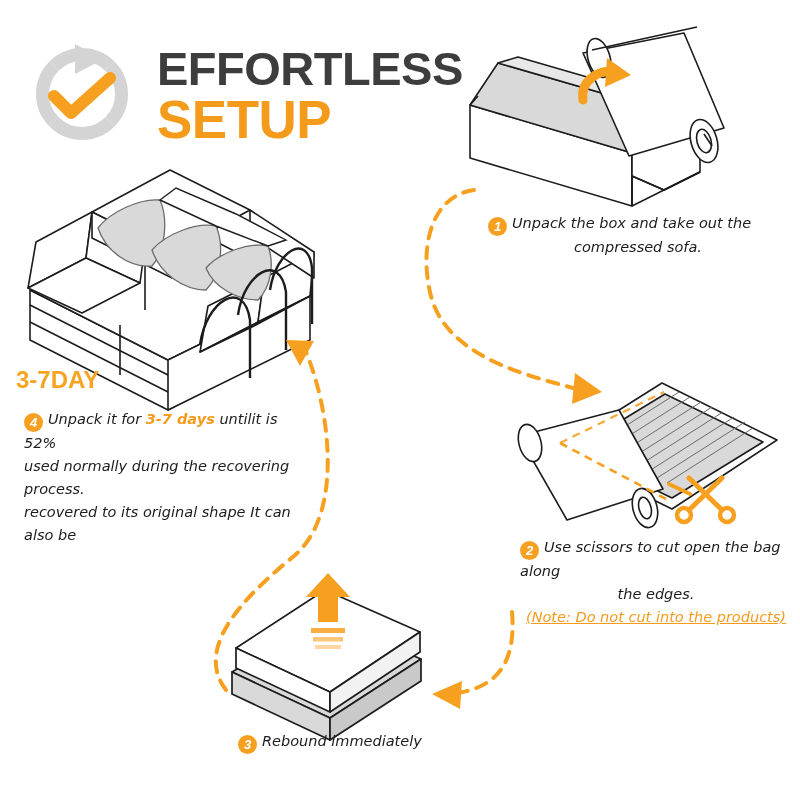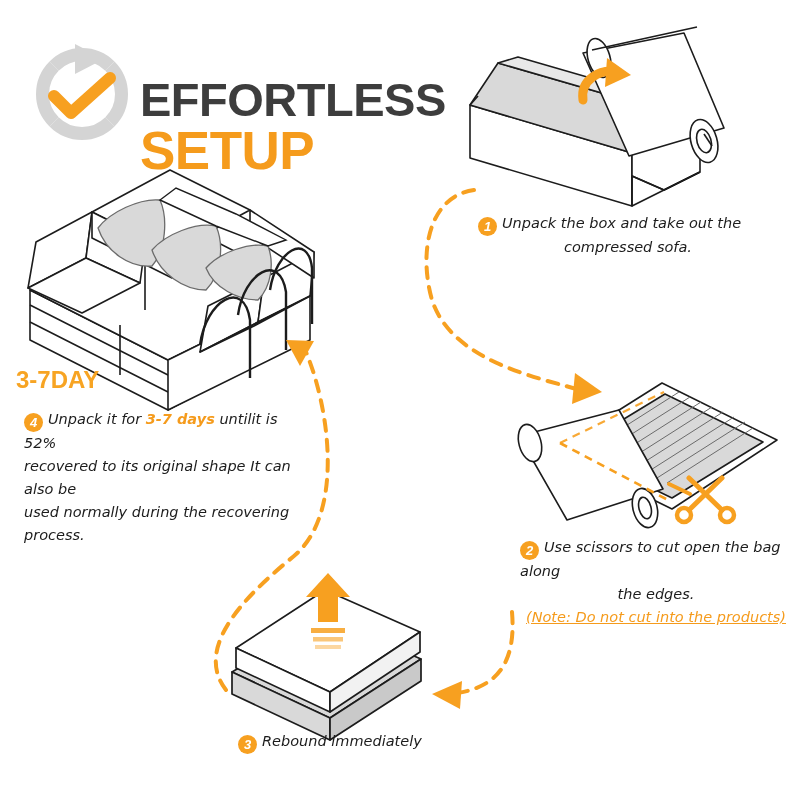--- a/index.html
+++ b/index.html
@@ -26,23 +26,22 @@
   }
   #logo-icon {
     position: absolute;
     left: 0px;
     top: 2px;
     width: 108px;
     height: 108px;
   }
   #header-text {
     position: absolute;
-    left: 112px;
+    left: 129px;
     top: 6px;
-    margin-top: 31px;
   }
   .hl1 {
     font-size: 47px;
     font-weight: bold;
     letter-spacing: -0.5px;
     line-height: 50px;
     color: #3d3d3d;
     white-space: nowrap;
   }
   .hl2 {
@@ -94,21 +93,21 @@
     color: #f59b1c;
     text-decoration: underline;
   }
   .orange-bold {
     color: #f59b1c;
     font-weight: bold;
   }
 
   
   #step1-text {
-    left: 478px;
+    left: 488px;
     top: 212px;
     width: 300px;
     font-size: 14.5px;
     line-height: 23px;
     text-align: center;
   }
   #step1-text .l1 { text-align: left; }
 
   
   #step2-text {
@@ -347,17 +346,17 @@
     <span class="step-line">
       <span class="badge">3</span><span>Rebound immediately</span>
     </span>
   </div>
 
   <div id="day-label">3-7DAY</div>
   <div class="step-text" id="step4-text">
     <span class="step-line">
       <span class="badge">4</span><span>Unpack it for </span><span class="orange-bold">3-7 days</span><span> untilit is 52%</span>
     </span>
+    <span class="step-line">used normally during the recovering process.</span>
     <span class="step-line">recovered to its original shape It can also be</span>
-    <span class="step-line">used normally during the recovering process.</span>
   </div>
 
 </div>
 
 </body></html>

